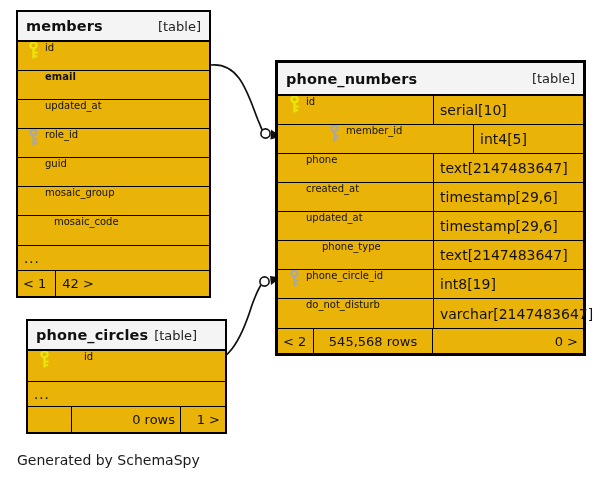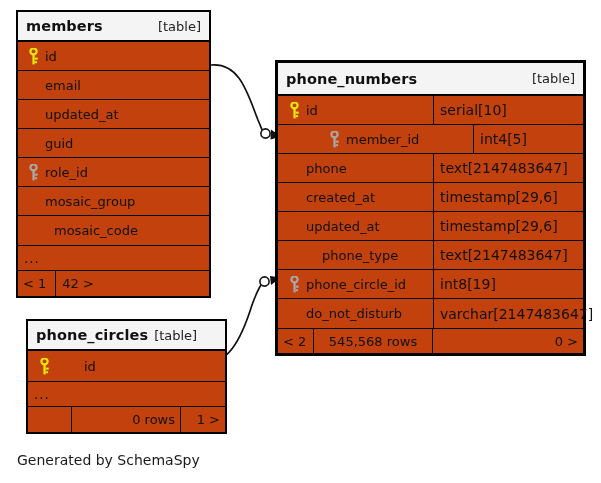--- a/index.html
+++ b/index.html
@@ -12,21 +12,21 @@
     background: #ffffff;
     font-family: "DejaVu Sans", "Liberation Sans", sans-serif;
     position: relative;
     overflow: hidden;
     color: #111111;
   }
 
   
   .entity {
     position: absolute;
-    background: #c2410c;
+    background: #eab308;
     border: 2px solid #000000;
     box-sizing: border-box;
     z-index: 3;
   }
   .entity.focal {
     border-width: 3px;
   }
 
   .ent-head {
     background: #f4f4f4;
@@ -57,22 +57,22 @@
     display: flex;
     align-items: stretch;
     border-bottom: 1.5px solid #000000;
     height: 29px;
     box-sizing: border-box;
   }
   .col-row:last-of-type { border-bottom: none; }
 
   .col-name {
     display: flex;
-    align-items: center;
-    font-size: 13px;
+    align-items: flex-start;
+    font-size: 10px;
     padding-left: 7px;
     box-sizing: border-box;
     flex: 0 0 auto;
     white-space: nowrap;
   }
   .col-type {
     display: flex;
     align-items: center;
     font-size: 14px;
     padding-left: 6px;
@@ -171,49 +171,49 @@
             <svg width="11" height="17" viewBox="0 0 11 17">
               <circle cx="5.5" cy="3.4" r="3.1" fill="none" stroke="#e8e80a" stroke-width="2.2"></circle>
               <rect x="4.4" y="5.2" width="2.3" height="11.2" fill="#e8e80a"></rect>
               <rect x="6.7" y="9.6" width="3.0" height="2.1" fill="#e8e80a"></rect>
               <rect x="6.7" y="13.2" width="2.4" height="2.0" fill="#e8e80a"></rect>
             </svg>
           </span>
           <span class="col-label">id</span>
         </div>
       </div>
-      <div class="col-row" style="height:29px;">
+      <div class="col-row" style="height:29px;font-weight:bold;">
         <div class="col-name" style="flex:1 1 auto;padding-left:7px;">
           <span class="keyslot"></span>
           <span class="col-label">email</span>
         </div>
       </div>
       <div class="col-row" style="height:29px;">
         <div class="col-name" style="flex:1 1 auto;padding-left:7px;">
           <span class="keyslot"></span>
           <span class="col-label">updated_at</span>
-        </div>
-      </div>
-      <div class="col-row" style="height:29px;">
-        <div class="col-name" style="flex:1 1 auto;padding-left:7px;">
-          <span class="keyslot"></span>
-          <span class="col-label">guid</span>
         </div>
       </div>
       <div class="col-row" style="height:29px;">
         <div class="col-name" style="flex:1 1 auto;padding-left:7px;">
           <span class="keyslot">
             <svg width="11" height="17" viewBox="0 0 11 17">
               <circle cx="5.5" cy="3.4" r="3.1" fill="none" stroke="#a8a8a8" stroke-width="2.2"></circle>
               <rect x="4.4" y="5.2" width="2.3" height="11.2" fill="#a8a8a8"></rect>
               <rect x="6.7" y="9.6" width="3.0" height="2.1" fill="#a8a8a8"></rect>
               <rect x="6.7" y="13.2" width="2.4" height="2.0" fill="#a8a8a8"></rect>
             </svg>
           </span>
           <span class="col-label">role_id</span>
+        </div>
+      </div>
+      <div class="col-row" style="height:29px;">
+        <div class="col-name" style="flex:1 1 auto;padding-left:7px;">
+          <span class="keyslot"></span>
+          <span class="col-label">guid</span>
         </div>
       </div>
       <div class="col-row" style="height:29px;">
         <div class="col-name" style="flex:1 1 auto;padding-left:7px;">
           <span class="keyslot"></span>
           <span class="col-label">mosaic_group</span>
         </div>
       </div>
       <div class="col-row" style="height:29px;">
         <div class="col-name" style="flex:1 1 auto;padding-left:16px;">

